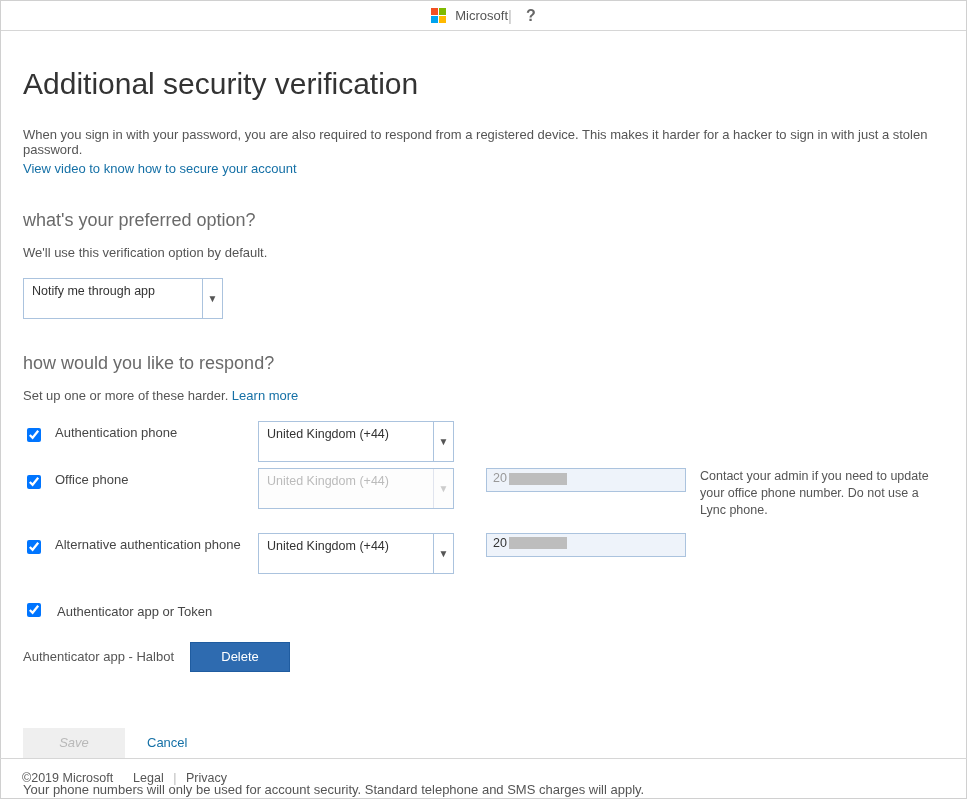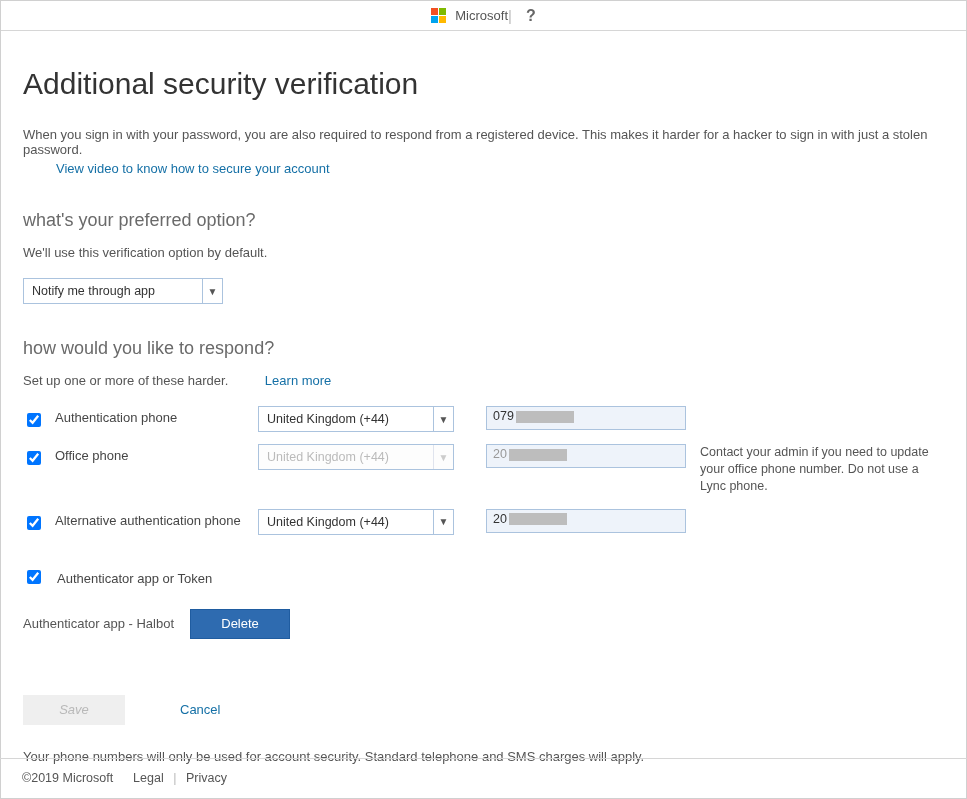--- a/index.html
+++ b/index.html
@@ -58,33 +58,33 @@
     font-size:30px;
     margin:12px 0 26px 0;
     color:#333;
   }
   .intro{
     font-size:13px;
     color:#555;
     margin-bottom:4px;
     max-width:920px;
   }
-  a.link{color:var(--link);text-decoration:none;cursor:pointer;margin-left:33px;}
+  a.link{color:var(--link);text-decoration:none;cursor:pointer;}
   h2.sub{
     font-weight:400;
     font-size:18px;
     color:#6a6a6a;
     margin:34px 0 14px 0;
   }
   .desc{font-size:13px;color:#555;margin-bottom:18px;}
   
   .select-wrap{
     position:relative;
     width:200px;
-    height:26px;
+    height:41px;
     border:1px solid var(--input-border);
     background:#fff;
   }
   .select-wrap.disabled{color:#aaa;background:#fdfdfd;}
   .select-value{
     padding:4px 22px 4px 8px;
     font-size:12.5px;
     line-height:16px;
     color:#333;
     white-space:nowrap;overflow:hidden;text-overflow:ellipsis;
@@ -214,25 +214,20 @@
 
   <div class="options">
 
     <div class="opt-row">
       <div class="opt-chk"><input type="checkbox" checked="" style=""></div>
       <div class="opt-label">Authentication phone</div>
       <div class="select-wrap" style="width:196px">
         <div class="select-value">United Kingdom (+44)</div>
         <div class="select-caret">▼</div>
       </div>
-      <div>
-        <div class="txt-input">
-          <span>079</span><span class="mask" style="width:58px"></span>
-        </div>
-      </div>
       <div></div>
     </div>
 
     <div class="opt-row">
       <div class="opt-chk"><input type="checkbox" checked="" style=""></div>
       <div class="opt-label">Office phone</div>
       <div class="select-wrap disabled" style="width:196px">
         <div class="select-value">United Kingdom (+44)</div>
         <div class="select-caret">▼</div>
       </div>

